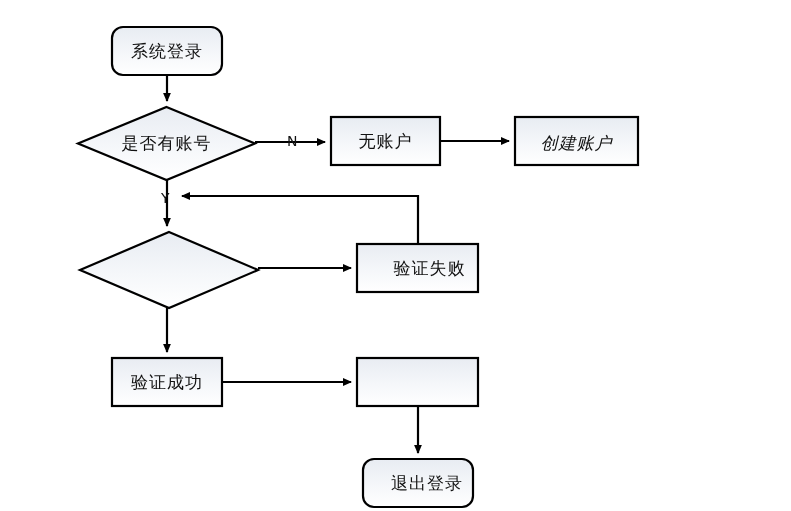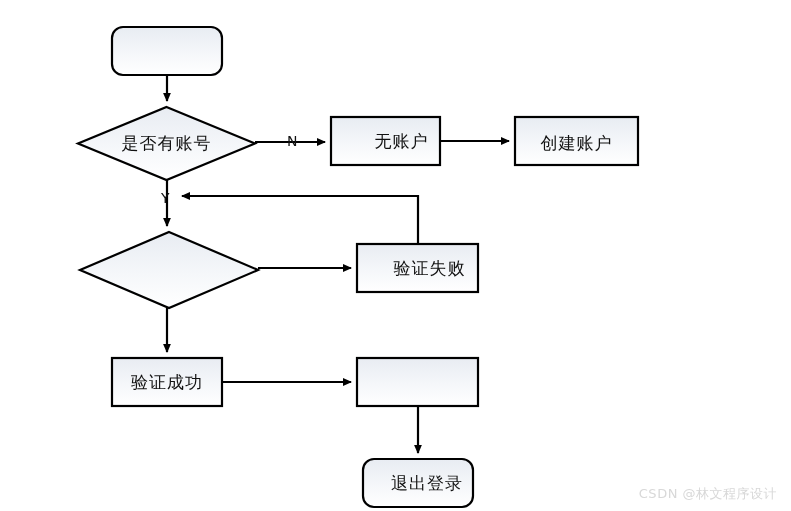--- a/index.html
+++ b/index.html
@@ -104,34 +104,34 @@
       <rect x="357" y="244" width="121" height="48" fill="url(#nodeGrad)" stroke="#000000" stroke-width="2.2"></rect>
 
       <rect x="112" y="358" width="110" height="48" fill="url(#nodeGrad)" stroke="#000000" stroke-width="2.2"></rect>
 
       <rect x="357" y="358" width="121" height="48" fill="url(#nodeGrad)" stroke="#000000" stroke-width="2.2"></rect>
 
       <rect x="363" y="459" width="110" height="48" rx="11" ry="11" fill="url(#nodeGrad)" stroke="#000000" stroke-width="2.2"></rect>
     </g>
   </svg>
 
+  <div class="node-label" style="left:112px; top:27px; width:110px; height:48px;">系统登录</div>
 
   <div class="node-label" style="left:78px; top:107px; width:177px; height:73px;">是否有账号</div>
 
-  <div class="node-label" style="left:331px; top:117px; width:109px; height:48px;padding-left:16px;">无账户</div>
+  <div class="node-label" style="left:331px; top:117px; width:109px; height:48px;">无账户</div>
 
-  <div class="node-label" style="left:515px; top:117px; width:123px; height:52px;">创建账户</div>
+  <div class="node-label" style="left:515px; top:117px; width:123px; height:52px;font-style:italic;">创建账户</div>
 
 
   <div class="node-label" style="left:357px; top:244px; width:145px; height:48px;">验证失败</div>
 
   <div class="node-label" style="left:112px; top:358px; width:110px; height:48px;border-radius:16px;">验证成功</div>
 
 
   <div class="node-label" style="left:372px; top:459px; width:110px; height:48px;">退出登录</div>
 
   <div class="edge-label" style="left:287px; top:133px;">N</div>
 
   <div class="edge-label" style="left:161px; top:190px;">Y</div>
 
-  <div id="watermark">CSDN @林文程序设计</div>
 
 </div>
 
 </body></html>

